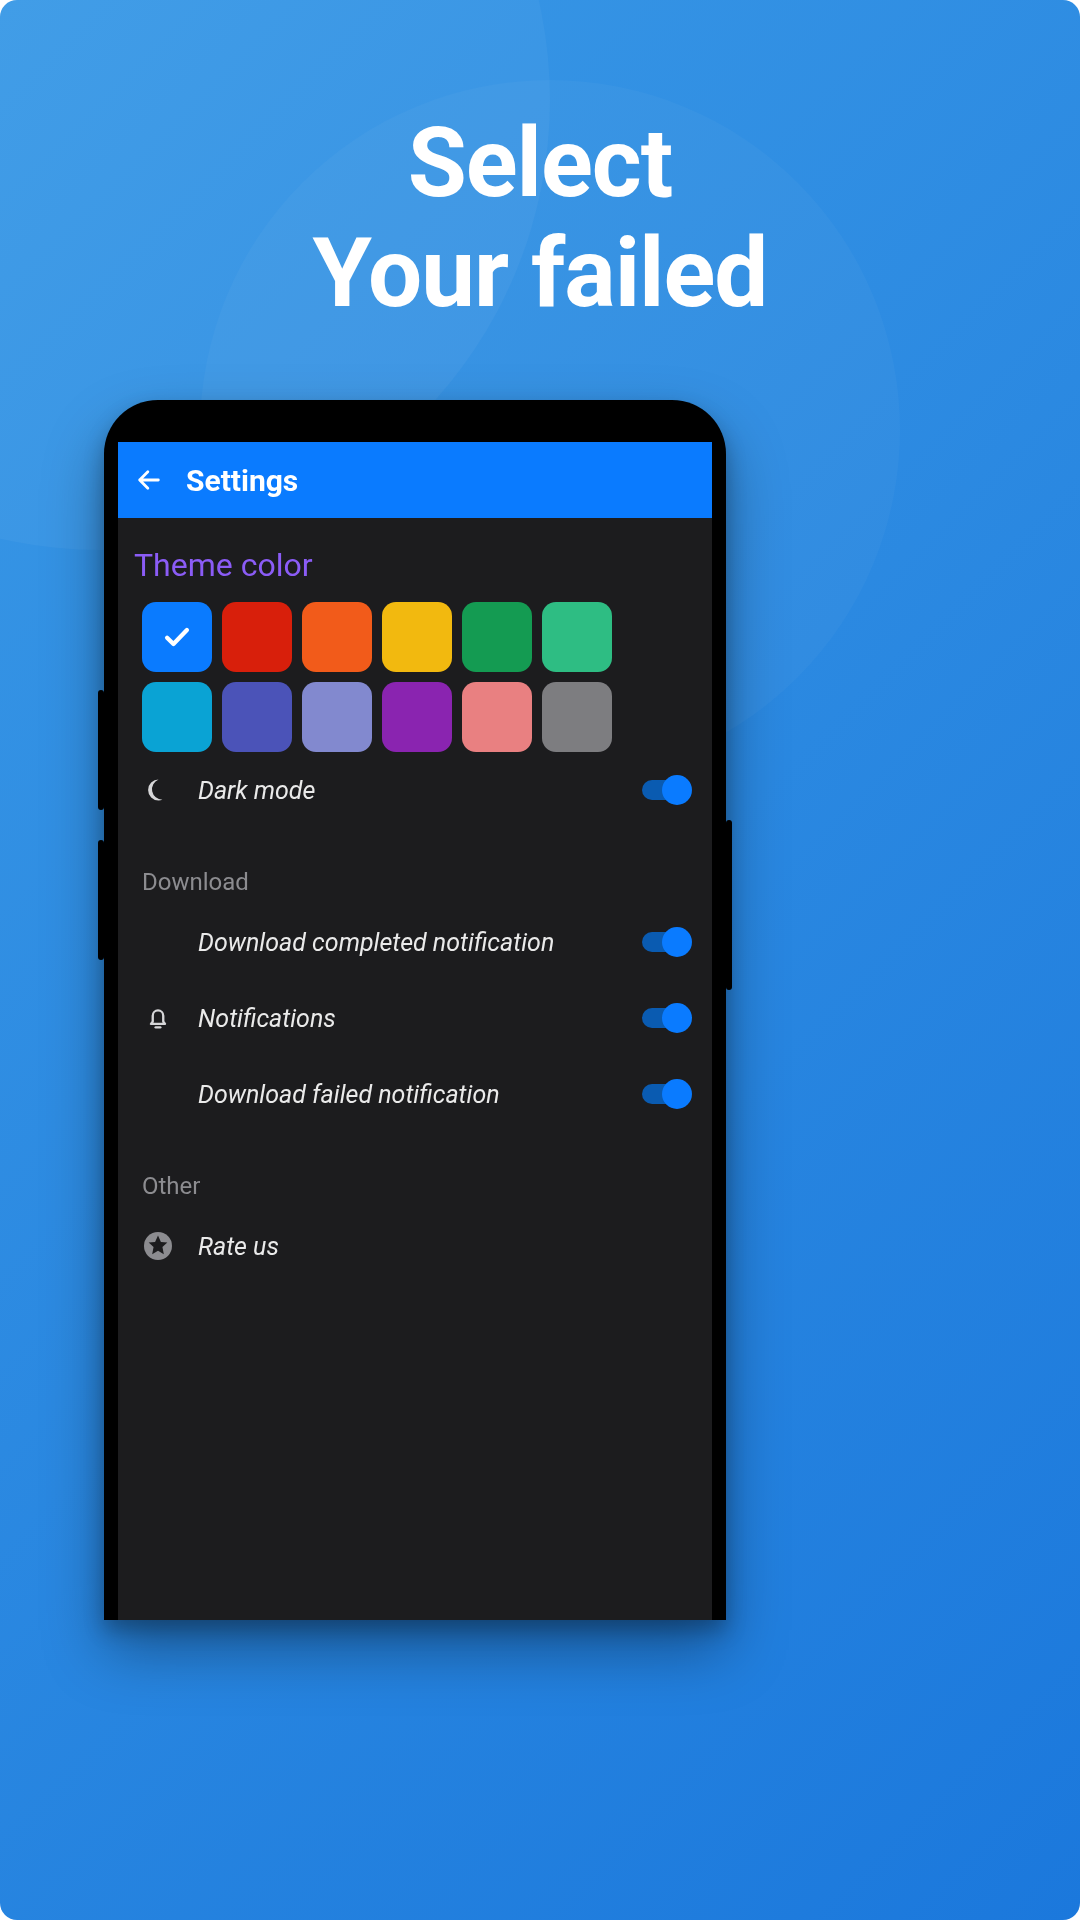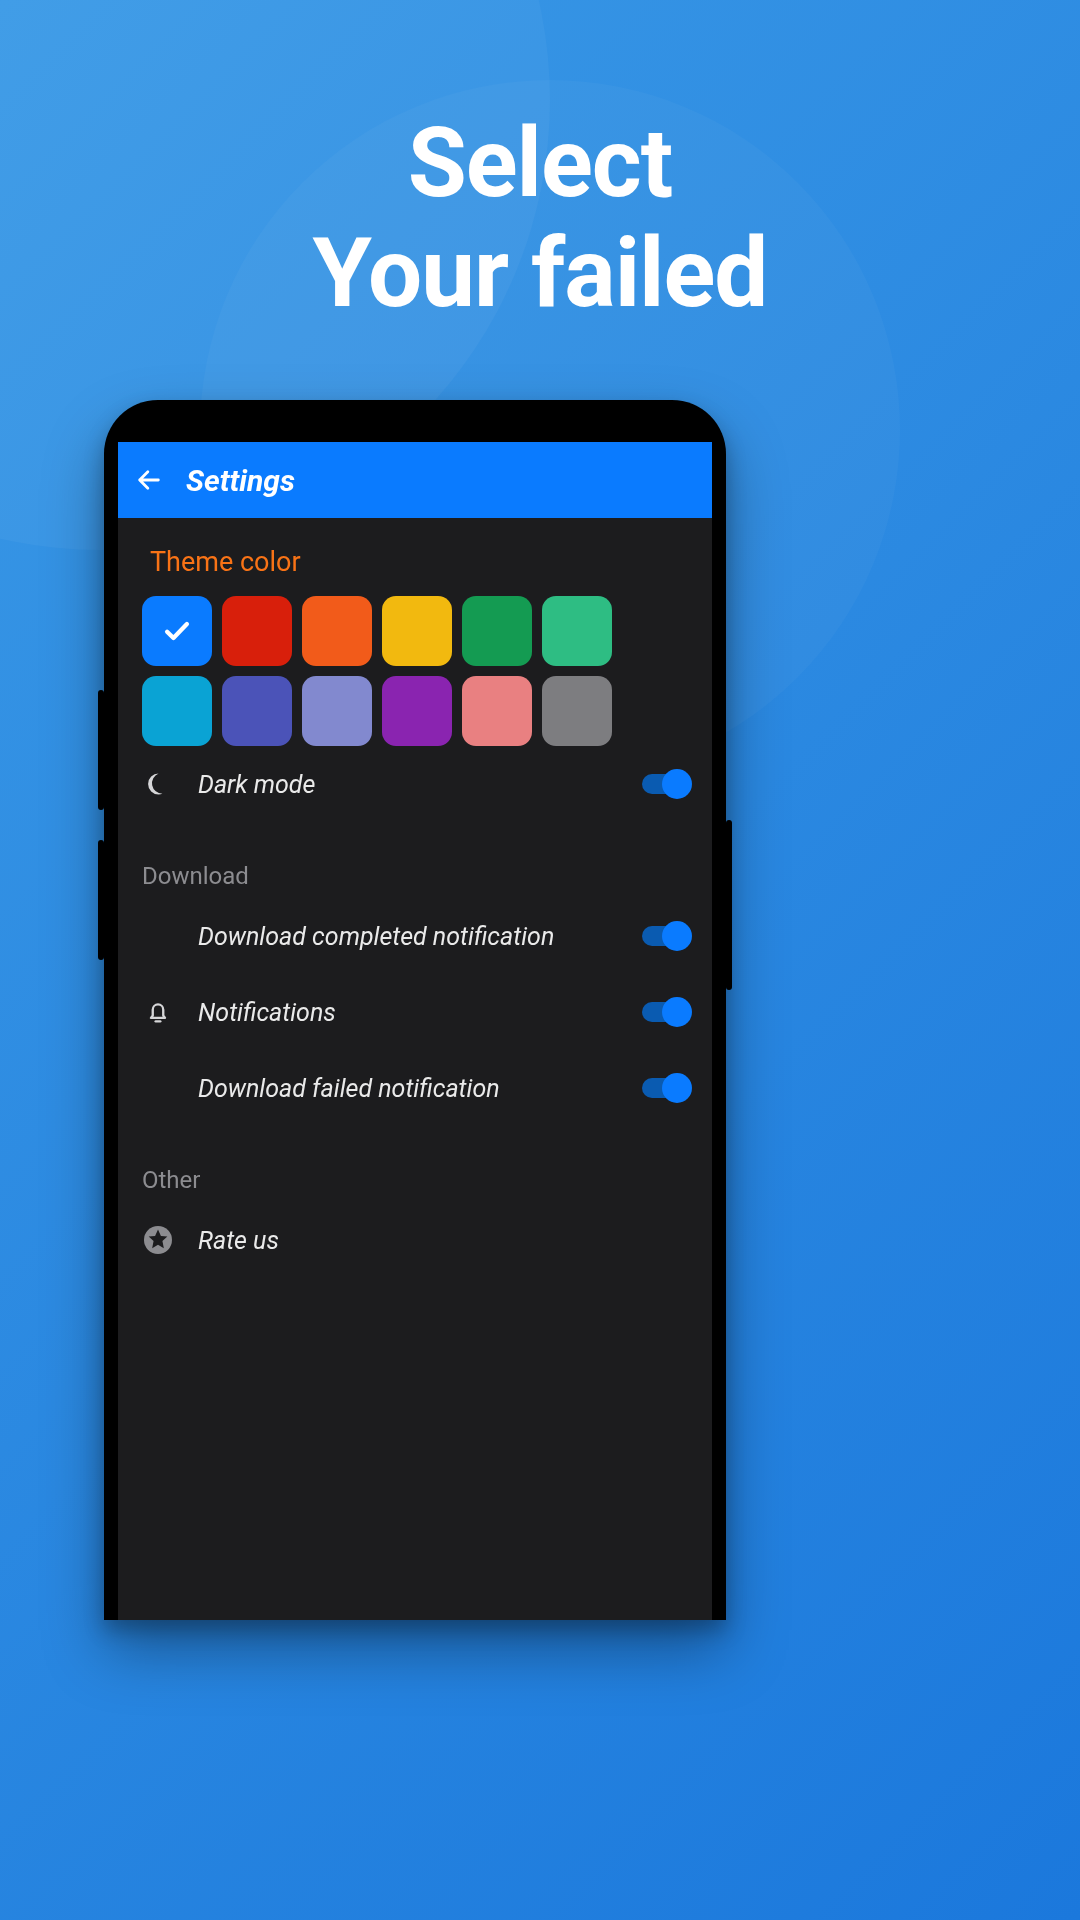--- a/index.html
+++ b/index.html
@@ -3,20 +3,21 @@
 <meta charset="utf-8">
 <style>
 * { margin: 0; padding: 0; box-sizing: border-box; }
 html, body { width: 1080px; height: 1920px; overflow: hidden; font-family: -apple-system, Roboto, "Segoe UI", Arial, sans-serif; }
 
 .page {
   position: relative;
   width: 1080px;
   height: 1920px;
   background: linear-gradient(135deg, #3a99e6 0%, #1b78dc 100%);
+  border-radius: 17px;
 }
 .bg-circle-a {
   position: absolute; width: 900px; height: 900px; border-radius: 50%;
   background: rgba(255,255,255,0.04);
   left: -350px; top: -350px;
 }
 .bg-circle-b {
   position: absolute; width: 700px; height: 700px; border-radius: 50%;
   background: rgba(255,255,255,0.03);
   left: 200px; top: 80px;
@@ -51,29 +52,28 @@
   overflow: hidden;
   border-radius: 0;
 }
 
 .appbar {
   height: 76px;
   background: #0a7bff;
   display: flex; align-items: center;
   padding: 0 16px;
   gap: 22px;
-  font-style: italic;
 }
 .appbar .back { color:#fff; width:30px; height:30px; display:flex; align-items:center; justify-content:center; }
 .appbar .title { color:#fff; font-size: 30px; font-weight:700; }
 
 .content { padding: 0 0 40px 0; }
 
 .section-title {
-  color:#f97316; font-size:27px; padding: 28px 24px 18px 32px;
+  color:#8b5cf6; font-size:32px; padding: 28px 24px 18px 16px;
 }
 .section-header {
   color:#8c8c90; font-size:24px; padding: 40px 24px 8px 24px;
 }
 
 .swatches {
   display:flex; flex-wrap:wrap; gap:10px;
   padding: 0 24px;
 }
 .swatch {

